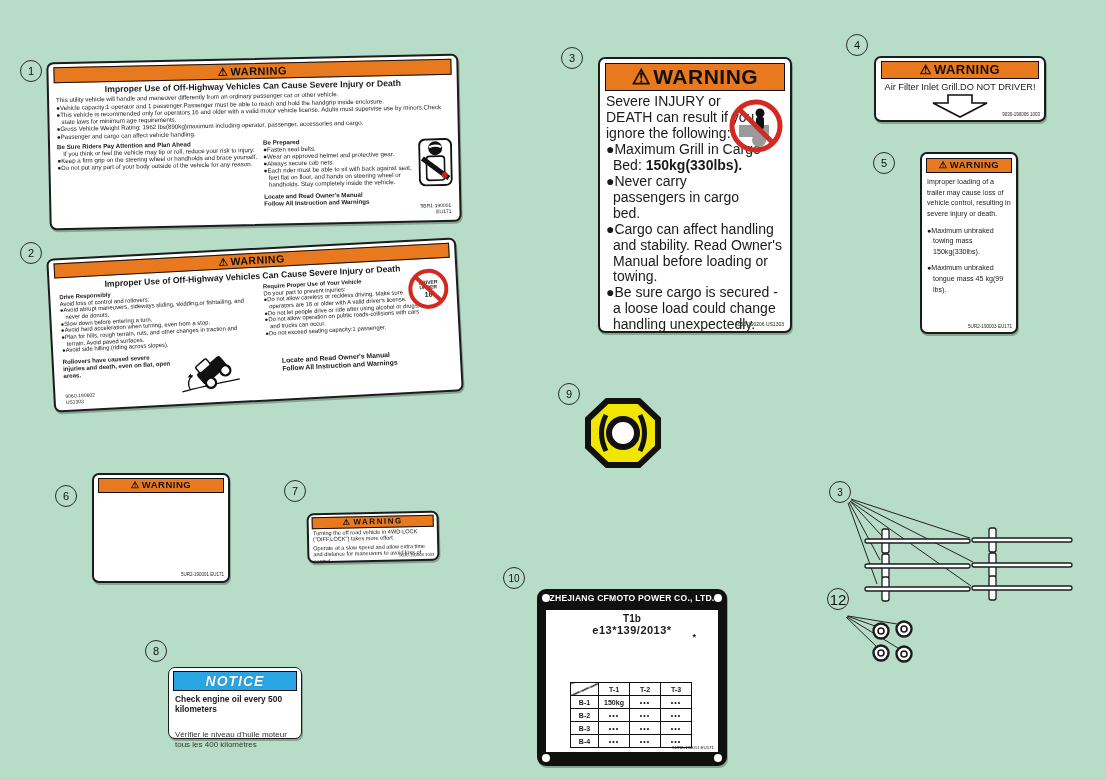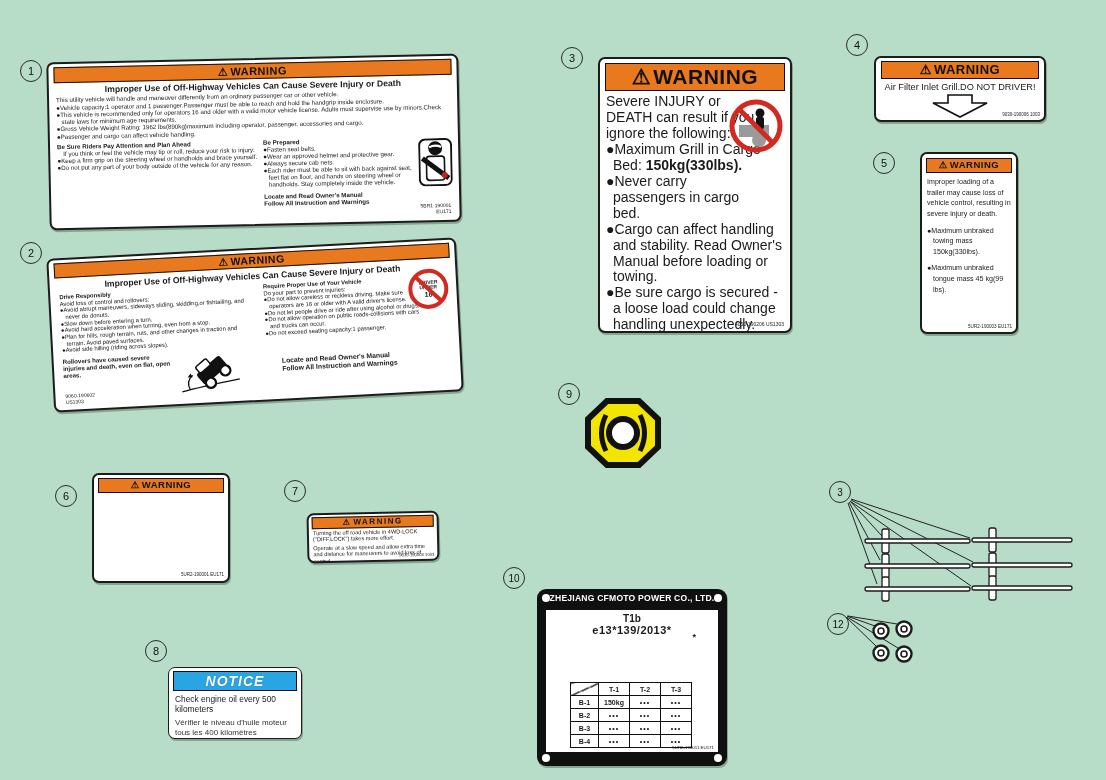--- a/index.html
+++ b/index.html
@@ -94,21 +94,21 @@
   .l7-body{font-size:5.6px;line-height:1.15;margin:1px 2px 0 2px;}
   .l7-body div{margin-bottom:2px;}
   #l7 .code{right:3px;bottom:1px;font-size:4.2px;}
   
   #l8{left:168px;top:667px;width:134px;height:72px;padding:2px 3px;border-width:1.5px;}
   .nhead{
     background:#2aa5e4;border:1px solid #111;color:#fff;font-weight:bold;font-style:italic;
     text-align:center;font-size:14px;height:18px;line-height:18px;letter-spacing:1px;margin:1px 1px;
     text-shadow:0 0 1px #045a86;
   }
-  .l8-line1{font-weight:normal;font-size:8.4px;line-height:1.2;margin:3px 3px 4px 3px;}
+  .l8-line1{font-weight:bold;font-size:8.4px;line-height:1.2;margin:3px 3px 16px 3px;}
   .l8-line2{font-size:8px;line-height:1.2;margin:2px 3px 0 3px;color:#333;}
   
   #l10{
     position:absolute;left:537px;top:589px;width:190px;height:177px;background:#101010;
     border-radius:9px;box-sizing:border-box;box-shadow:1px 2px 0 rgba(40,60,45,.35);
   }
   .plate-inner{position:absolute;left:9px;right:9px;top:21px;bottom:14px;background:#fff;}
   .plate-co{
     position:absolute;top:4px;left:0;right:0;text-align:center;color:#fff;
     font-weight:bold;font-size:8.6px;letter-spacing:.2px;
@@ -140,21 +140,21 @@
 <div class="callout" style="left:20px;top:242px">2</div>
 <div class="callout" style="left:561px;top:47px">3</div>
 <div class="callout" style="left:846px;top:34px">4</div>
 <div class="callout" style="left:873px;top:152px">5</div>
 <div class="callout" style="left:55px;top:485px">6</div>
 <div class="callout" style="left:284px;top:480px">7</div>
 <div class="callout" style="left:145px;top:640px">8</div>
 <div class="callout" style="left:558px;top:383px">9</div>
 <div class="callout" style="left:503px;top:567px;font-size:10px">10</div>
 <div class="callout" style="left:829px;top:481px;font-size:10px">3</div>
-<div class="callout" style="left:827px;top:613px;font-size:10px">12</div>
+<div class="callout" style="left:827px;top:588px;font-size:15px">12</div>
 
 <div class="label" id="l1">
   <div class="whead">
     <span class="tri">⚠</span>
     <span>WARNING</span>
   </div>
   <div class="l1-title">Improper Use of Off-Highway Vehicles Can Cause  Severe Injury or Death</div>
   <div class="l1-intro">This utility vehicle will handle and maneuver differently from an ordinary passenger car or other vehicle.</div>
   <div class="l1-bullets">
     <div class="b">●Vehicle capacity:1 operator and 1 passenger.Passenger must be able to reach and hold the handgrip inside enclosure.</div>

